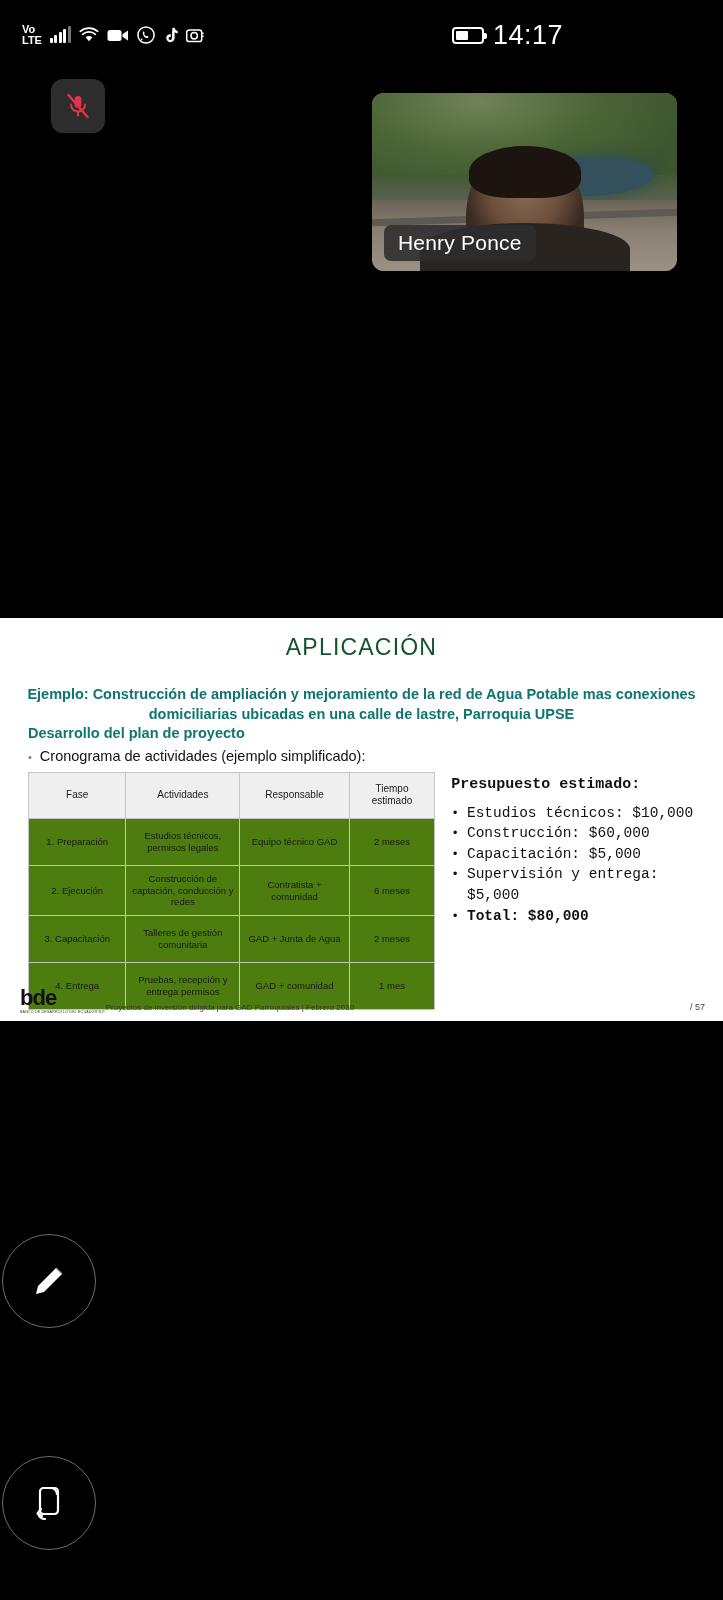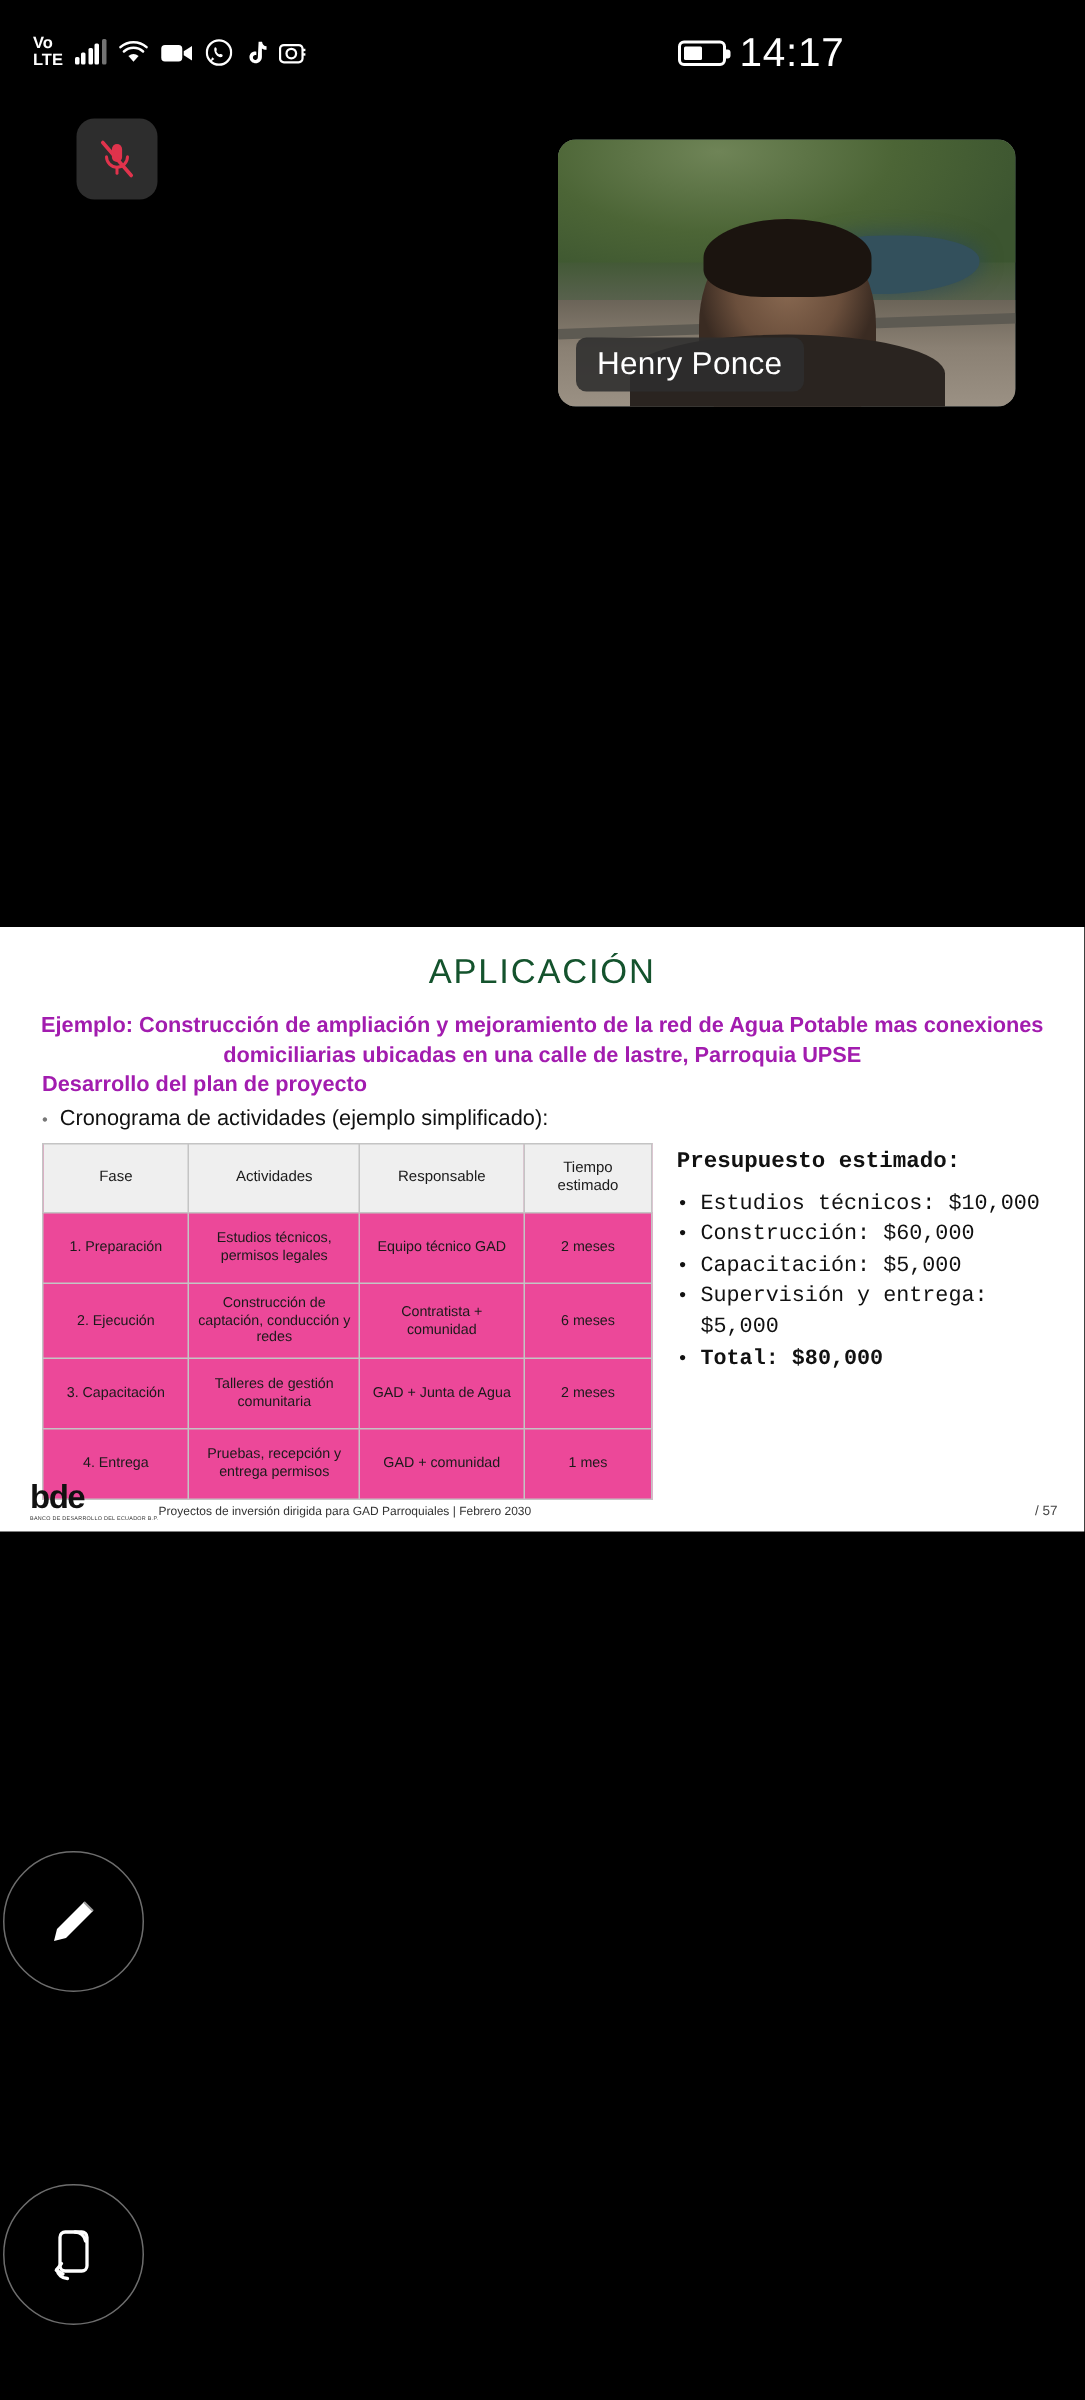--- a/index.html
+++ b/index.html
@@ -97,34 +97,34 @@
   
   .slide {
     position: absolute; left: 0; top: 618px; width: 723px; height: 403px;
     background: #fff; color: #111; overflow: hidden;
   }
   .slide-title {
     text-align: center; color: #14532d; font-size: 23px; letter-spacing: 1.2px;
     margin-top: 16px;
   }
   .slide-subtitle {
-    margin: 14px 24px 0 24px; text-align: center; font-weight: bold; font-size: 14.5px;
-    line-height: 1.35; color: #a21caf;
+    margin: 24px 24px 0 24px; text-align: center; font-weight: bold; font-size: 14.5px;
+    line-height: 1.35; color: #0f766e;
   }
   .slide-subtitle .l3 { display: block; text-align: left; margin-left: 4px; }
   .bullet-line {
     margin: 4px 0 0 28px; font-size: 14.5px; color: #111;
     display: flex; align-items: baseline; gap: 8px;
   }
   .bullet-line .dot { font-size: 11px; color: #777; }
 
   .content-row { display: flex; gap: 16px; padding: 8px 18px 0 28px; }
 
   table.cron {
-    border-collapse: collapse; width: 430px; background: #ec4899;
+    border-collapse: collapse; width: 430px; background: #4d7c0f;
     border: 1px solid #b9b9b9; font-size: 9.5px; color: #1a1a1a;
   }
   table.cron th, table.cron td {
     border: 1px solid #c4c4c4; text-align: center; vertical-align: middle;
     padding: 7px 4px; line-height: 1.25;
   }
   table.cron thead th { background: #efefef; font-weight: normal; font-size: 10px; padding: 10px 4px; }
   table.cron td.phase { width: 24%; }
   table.cron td.act { width: 28%; }
   table.cron td.resp { width: 27%; }

